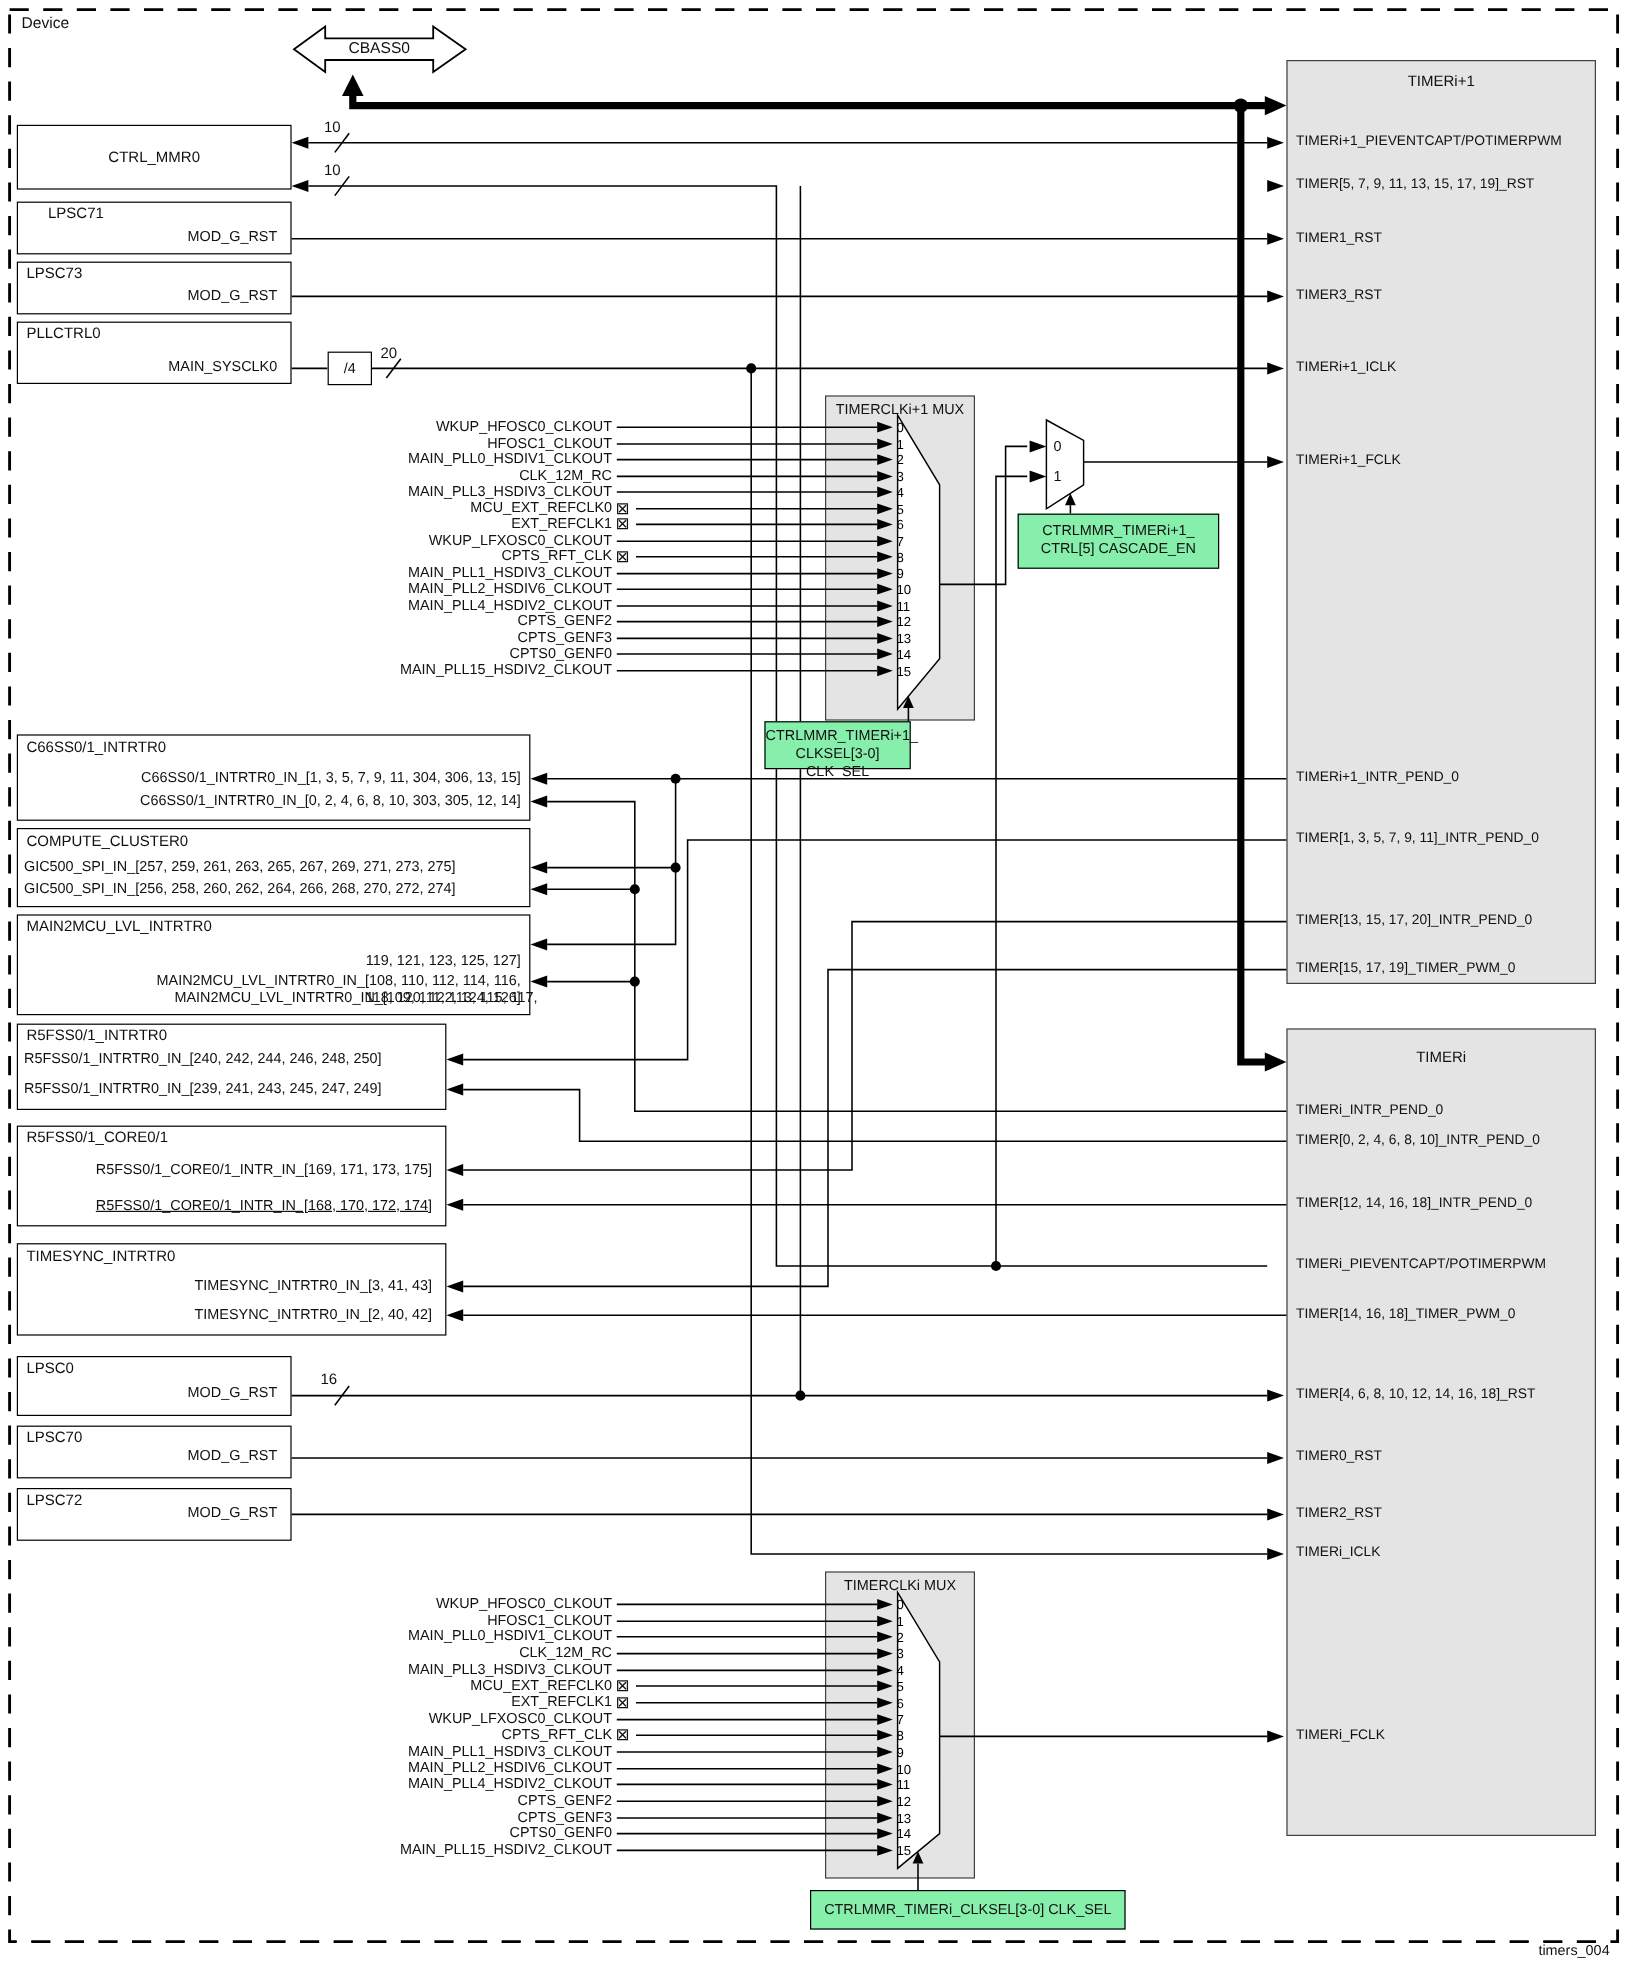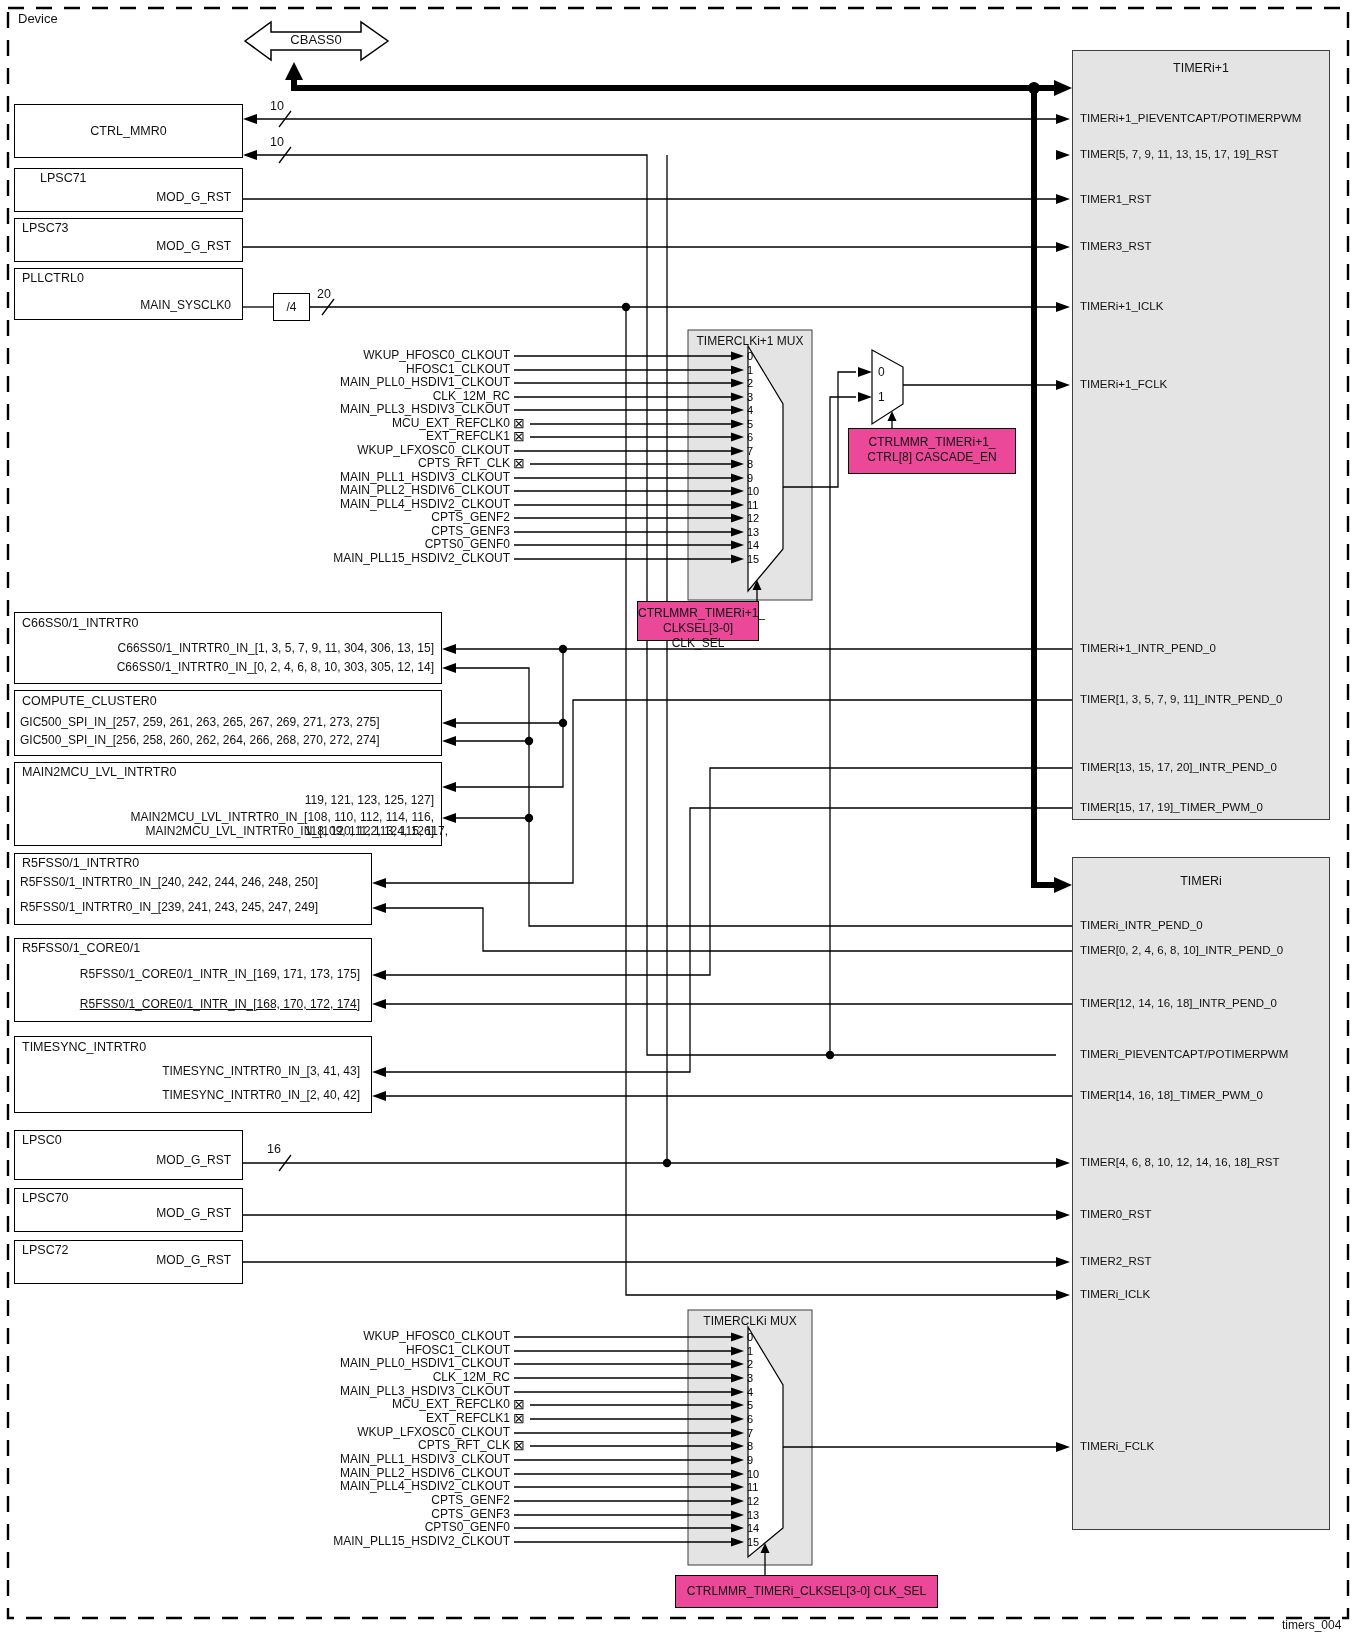--- a/index.html
+++ b/index.html
@@ -7,21 +7,21 @@
           font-family:"Liberation Sans",sans-serif;color:#111;overflow:hidden;}
   #wires{position:absolute;left:0;top:0;z-index:2;pointer-events:none;}
   .txt{position:absolute;z-index:3;font-size:12px;line-height:14px;white-space:nowrap;}
   .box{position:absolute;z-index:1;background:#fff;border:1.6px solid #000;box-sizing:border-box;}
   .graybox{position:absolute;z-index:1;background:#e4e4e4;border:1.2px solid #3f3f3f;box-sizing:border-box;}
   .title{position:absolute;z-index:3;font-size:12.5px;line-height:15px;white-space:nowrap;}
   .ctr{text-align:center;}
   .rt{text-align:right;}
   .sig{position:absolute;z-index:3;font-size:11.5px;line-height:14px;white-space:nowrap;}
   .buslbl{position:absolute;z-index:3;font-size:12.5px;}
-  .selbox{position:absolute;z-index:3;background:#ec4899;border:1.4px solid #000;box-sizing:border-box;
+  .selbox{position:absolute;z-index:3;background:#86efac;border:1.4px solid #000;box-sizing:border-box;
           font-size:12px;line-height:15px;text-align:center;}
   .extflag{position:absolute;z-index:3;font-size:14px;line-height:14px;}
   #watermark{position:absolute;z-index:3;font-size:12px;}
 </style>
 </head>
 <body>
 
 <div id="canvas">
 
   <svg id="wires" width="1354" height="1638">
@@ -279,21 +279,21 @@
 
   <div class="title ctr" style="left:688px;top:334px;width:124px;font-size:12px;">TIMERCLKi+1 MUX</div>
   <div class="title ctr" style="left:688px;top:1314px;width:124px;font-size:12px;">TIMERCLKi MUX</div>
 
   <div class="selbox" style="left:637px;top:601px;width:122px;height:40px;padding-top:4px;">
     <div>CTRLMMR_TIMERi+1_</div>
     <div>CLKSEL[3-0] CLK_SEL</div>
   </div>
   <div class="selbox" style="left:848px;top:428px;width:168px;height:46px;padding-top:6px;">
     <div>CTRLMMR_TIMERi+1_</div>
-    <div>CTRL[8] CASCADE_EN</div>
+    <div>CTRL[5] CASCADE_EN</div>
   </div>
   <div class="selbox" style="left:675px;top:1575px;width:263px;height:33px;line-height:30px;">CTRLMMR_TIMERi_CLKSEL[3-0] CLK_SEL</div>
 
   <div class="txt" style="left:878px;top:365px;font-size:12px;">0</div>
   <div class="txt" style="left:878px;top:390px;font-size:12px;">1</div>
 
   <div class="graybox" style="left:1072px;top:50px;width:258px;height:770px;"></div>
   <div class="title ctr" style="left:1072px;top:61px;width:258px;">TIMERi+1</div>
   <div class="graybox" style="left:1072px;top:857px;width:258px;height:673px;"></div>
   <div class="title ctr" style="left:1072px;top:874px;width:258px;">TIMERi</div>

